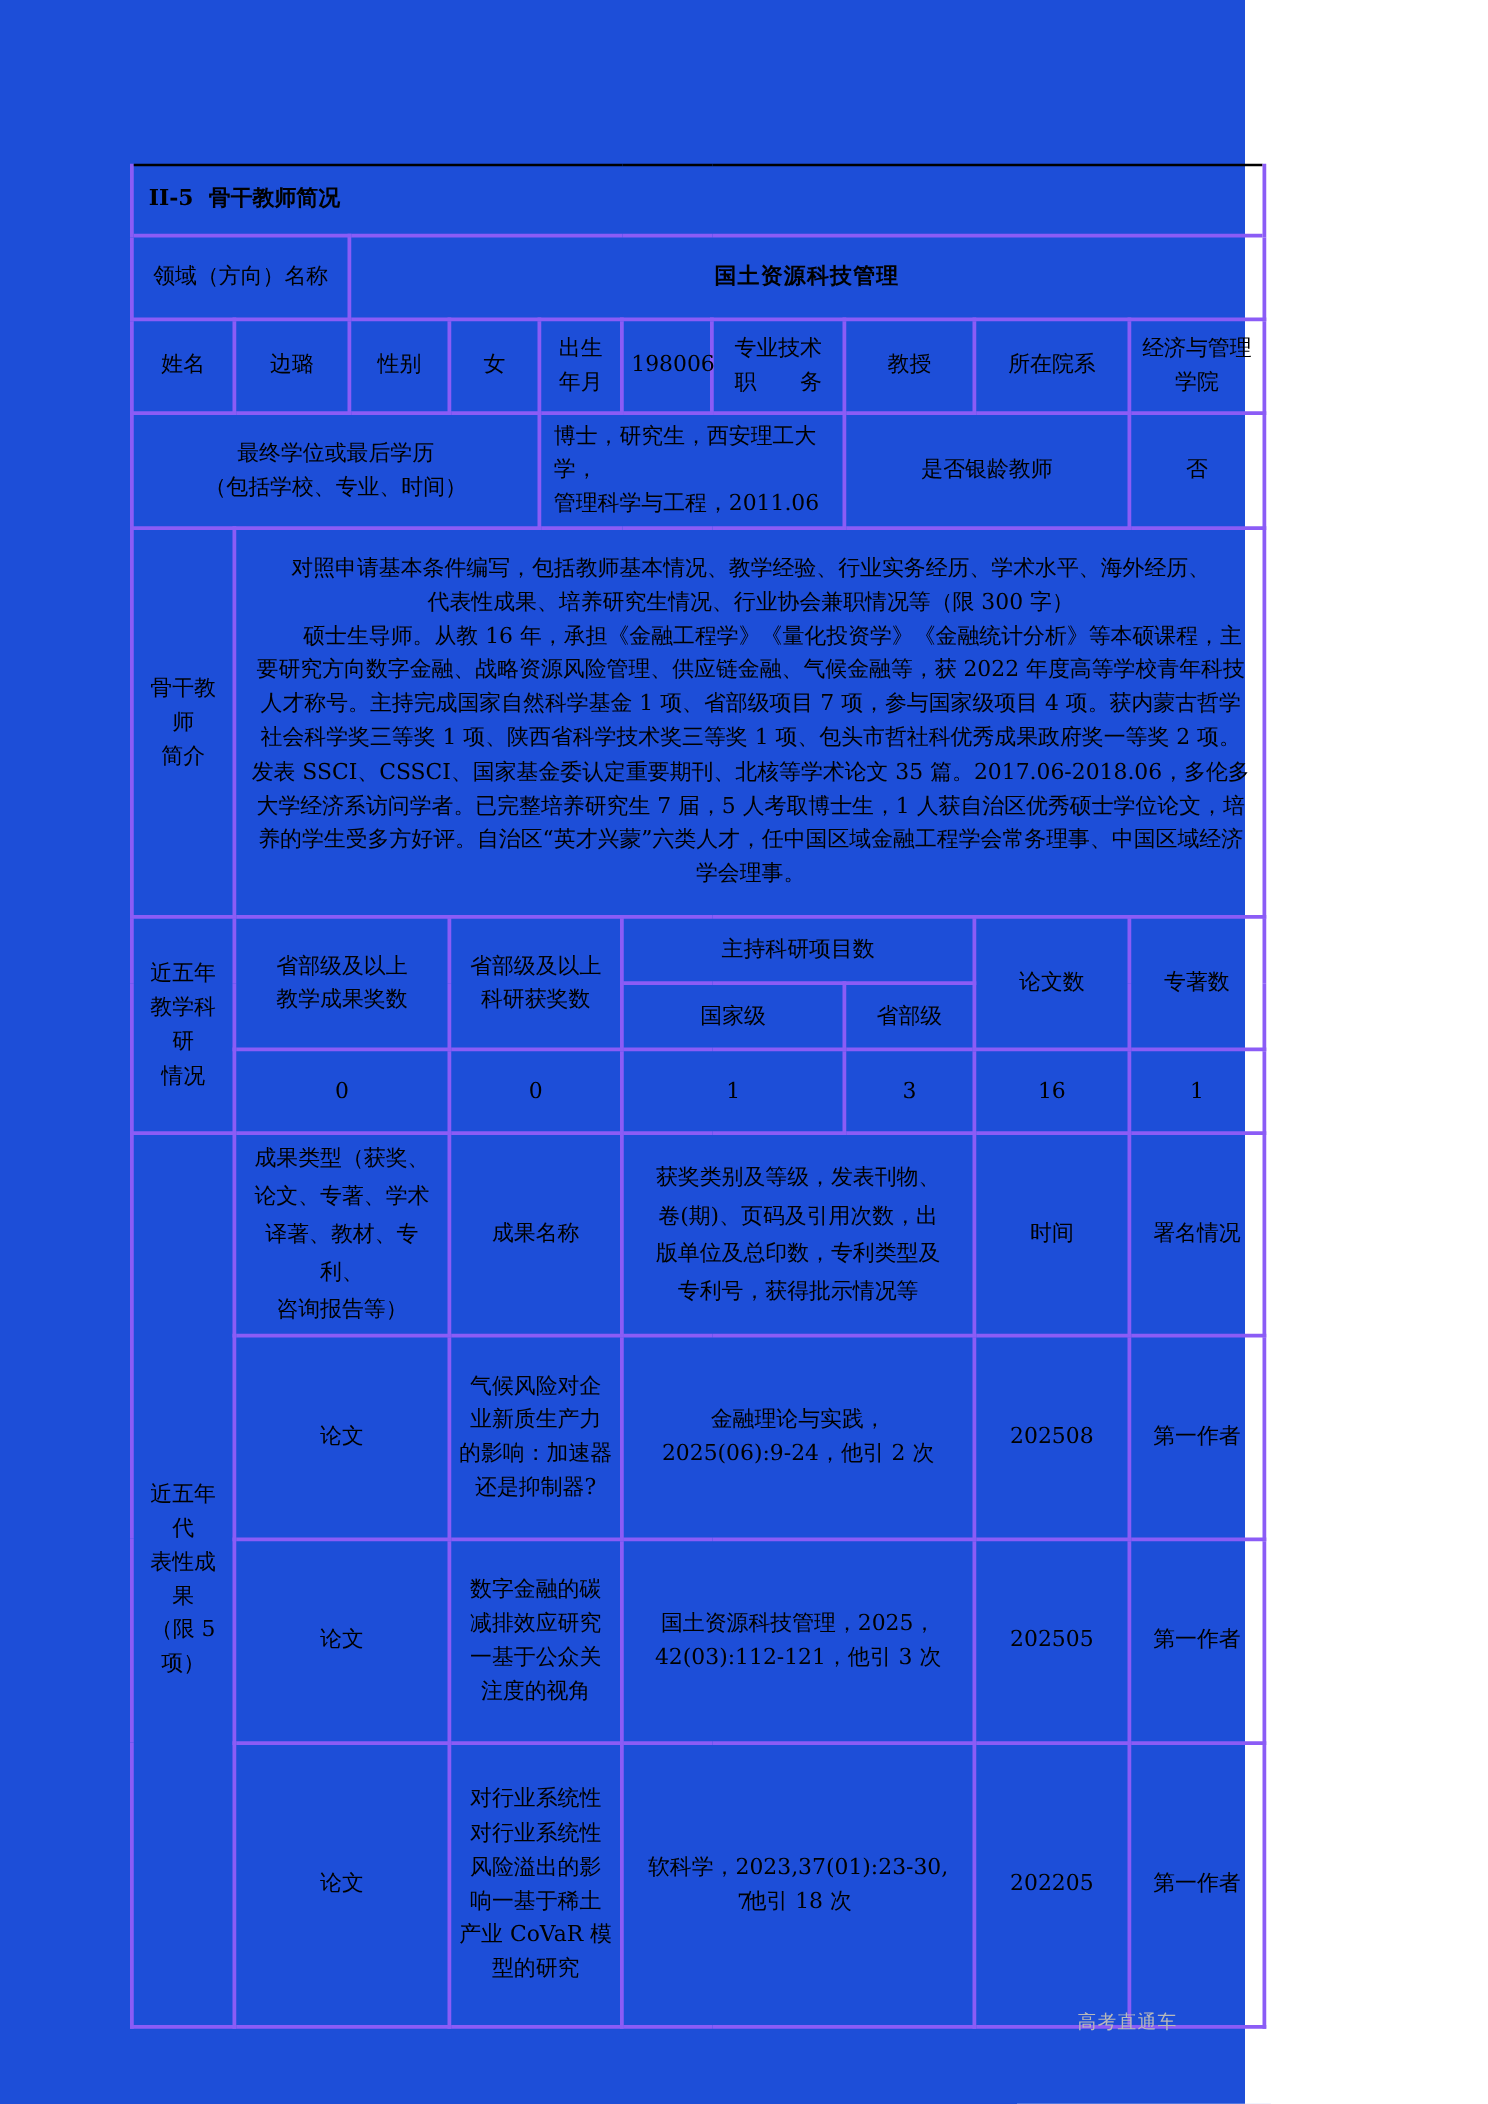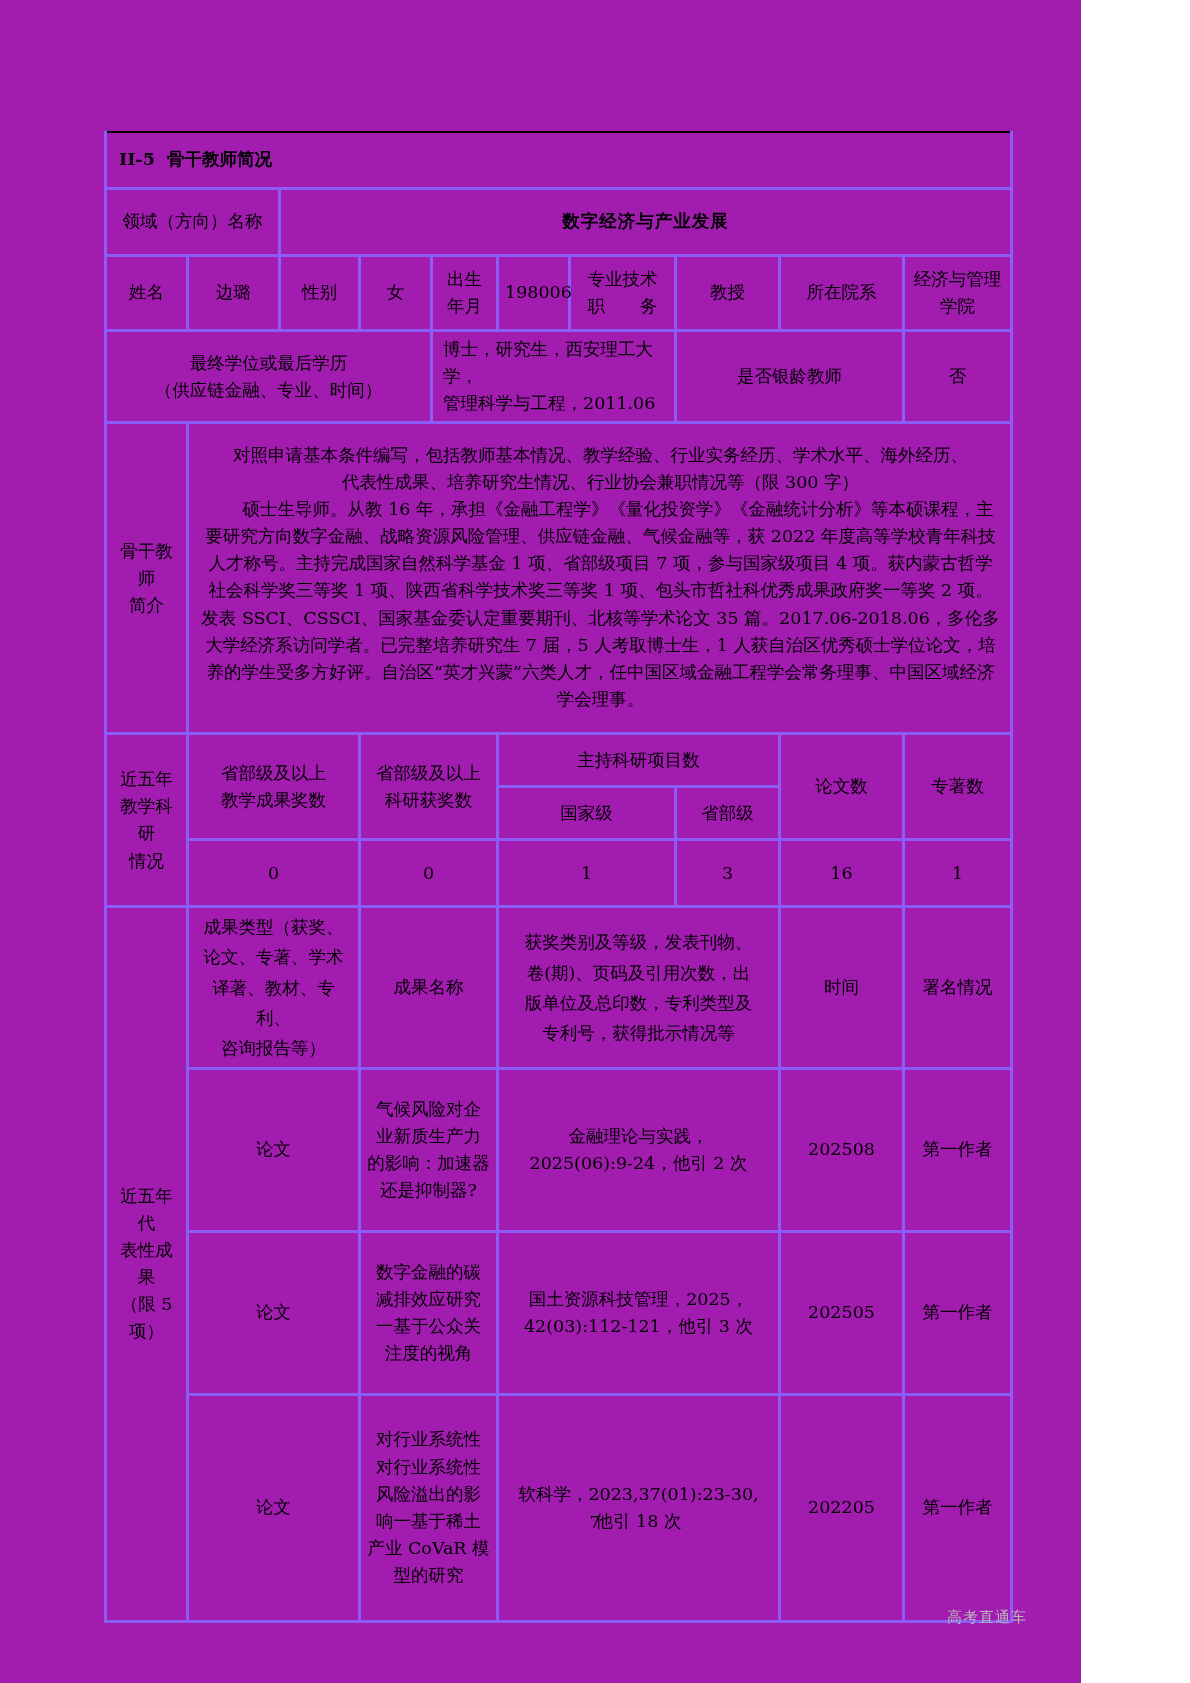--- a/index.html
+++ b/index.html
@@ -11,23 +11,23 @@
     width: 1190px;
     height: 1683px;
     font-family: "DejaVu Serif", "Liberation Serif", serif;
     color: #000000;
     position: relative;
     overflow: hidden;
   }
   .page {
     position: absolute;
     left: 0; top: 0;
-    width: 1081px;
+    width: 996px;
     height: 1683px;
-    background: #a21caf;
+    background: #1d4ed8;
   }
   .doc-table {
     position: absolute;
     left: 104px;
     top: 131px;
     width: 906px;
     border-collapse: collapse;
     table-layout: fixed;
   }
   .doc-table td {
@@ -124,38 +124,38 @@
       <col style="width:108px">
     </colgroup>
 
     <tbody>
         <tr class="outer-top">
       <td class="sec-title" colspan="10"><span class="num">II-5</span>&nbsp;&nbsp;<span>骨干教师简况</span></td>
     </tr>
 
     <tr>
       <td colspan="2" class="field-label" style="height:56px">领域（方向）名称</td>
-      <td colspan="8" class="big-center">数字经济与产业发展</td>
+      <td colspan="8" class="big-center">国土资源科技管理</td>
     </tr>
 
     <tr>
       <td style="height:64px">姓名</td>
       <td>边璐</td>
       <td>性别</td>
       <td>女</td>
       <td><span>出生</span><br><span>年月</span></td>
       <td>198006</td>
       <td><span>专业技术</span><br><span>职　　务</span></td>
       <td>教授</td>
       <td>所在院系</td>
       <td><span>经济与管理</span><br><span>学院</span></td>
     </tr>
 
     <tr>
-      <td colspan="4" style="height:62px"><span>最终学位或最后学历</span><br><span>（供应链金融、专业、时间）</span></td>
+      <td colspan="4" style="height:62px"><span>最终学位或最后学历</span><br><span>（包括学校、专业、时间）</span></td>
       <td colspan="3" class="left-cell"><span>博士，研究生，西安理工大学，</span><br><span>管理科学与工程，2011.06</span></td>
       <td colspan="2">是否银龄教师</td>
       <td>否</td>
     </tr>
 
     <tr>
       <td class="vlabel" style="height:300px"><span>骨干教师</span><br><span>简介</span></td>
       <td colspan="9" class="bio-cell">
         <p>对照申请基本条件编写，包括教师基本情况、教学经验、行业实务经历、学术水平、海外经历、</p>
         <p>代表性成果、培养研究生情况、行业协会兼职情况等（限 300 字）</p>

